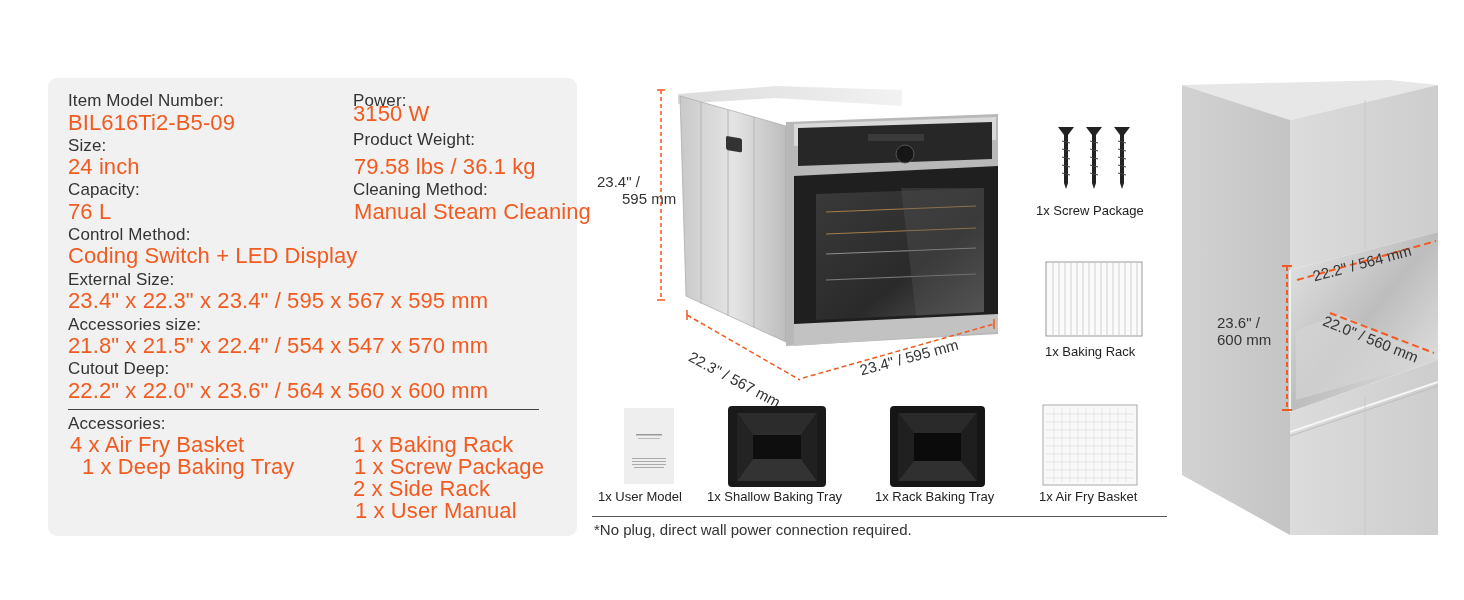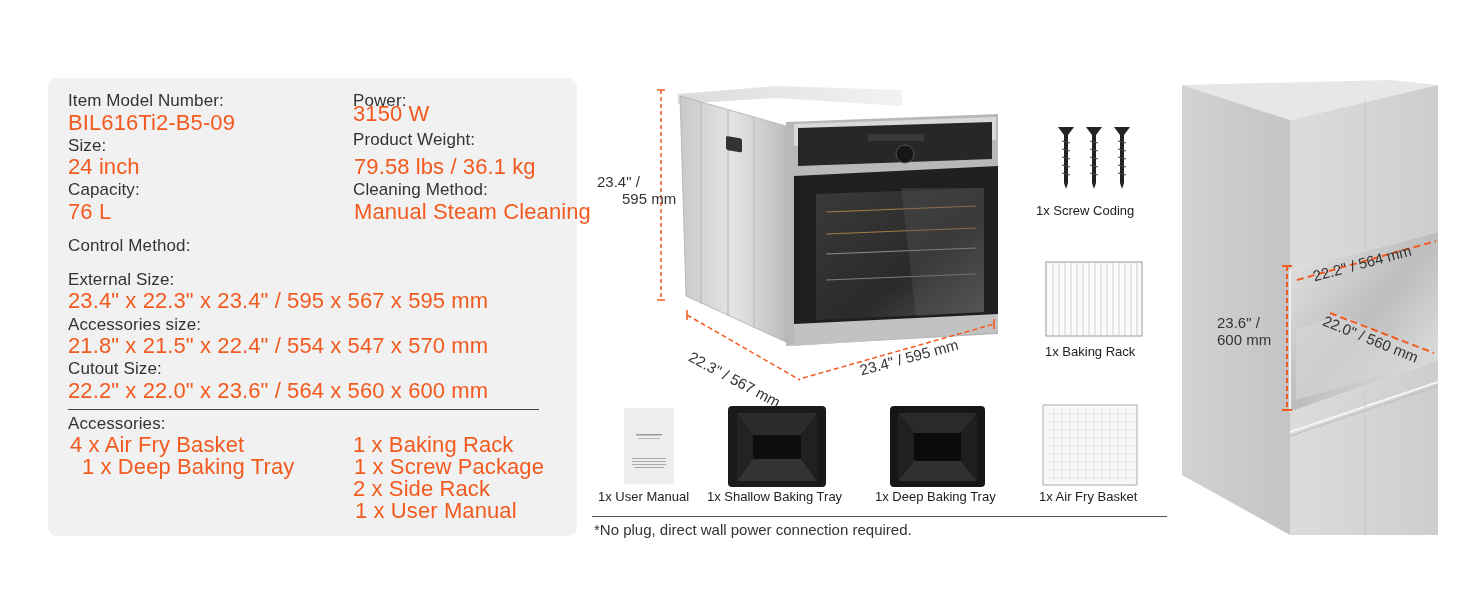--- a/index.html
+++ b/index.html
@@ -25,26 +25,27 @@
 </head>
 <body>
 
 <div class="spec-card">
   <span class="spec-label" style="left:20px;top:13px">Item Model Number:</span>
   <span class="spec-value" style="left:20px;top:35px">BIL616Ti2-B5-09</span>
   <span class="spec-label" style="left:20px;top:58px">Size:</span>
   <span class="spec-value" style="left:20px;top:79px">24 inch</span>
   <span class="spec-label" style="left:20px;top:102px">Capacity:</span>
   <span class="spec-value" style="left:20px;top:124px">76 L</span>
-  <span class="spec-label" style="left:20px;top:158px">Control Method:</span>
+  <span class="spec-label" style="left:20px;top:147px">Control Method:</span>
+  <span class="spec-value" style="left:20px;top:168px">Coding Switch + LED Display</span>
   <span class="spec-label" style="left:20px;top:192px">External Size:</span>
   <span class="spec-value" style="left:20px;top:213px">23.4" x 22.3" x 23.4"  / 595 x 567 x 595 mm</span>
   <span class="spec-label" style="left:20px;top:237px">Accessories size:</span>
   <span class="spec-value" style="left:20px;top:258px">21.8" x 21.5" x 22.4"  / 554 x 547 x 570 mm</span>
-  <span class="spec-label" style="left:20px;top:281px">Cutout Size:</span>
+  <span class="spec-label" style="left:20px;top:281px">Cutout Deep:</span>
   <span class="spec-value" style="left:20px;top:303px">22.2" x 22.0" x 23.6"  / 564 x 560 x 600 mm</span>
 
   <span class="spec-label" style="left:305px;top:13px">Power:</span>
   <span class="spec-value" style="left:305px;top:26px">3150 W</span>
   <span class="spec-label" style="left:305px;top:52px">Product Weight:</span>
   <span class="spec-value" style="left:306px;top:79px">79.58 lbs / 36.1 kg</span>
   <span class="spec-label" style="left:305px;top:102px">Cleaning Method:</span>
   <span class="spec-value" style="left:306px;top:124px">Manual Steam Cleaning</span>
 
   <div class="spec-divider"></div>
@@ -135,21 +136,21 @@
       <line x1="35" y1="32" x2="43" y2="34"></line>
       <line x1="35" y1="40" x2="43" y2="42"></line>
       <line x1="35" y1="48" x2="43" y2="50"></line>
     <line x1="63" y1="16" x2="71" y2="18"></line>
       <line x1="63" y1="24" x2="71" y2="26"></line>
       <line x1="63" y1="32" x2="71" y2="34"></line>
       <line x1="63" y1="40" x2="71" y2="42"></line>
       <line x1="63" y1="48" x2="71" y2="50"></line>
   </g>
 </svg>
-<span class="acc-caption" style="left:1036px;top:203px">1x Screw Coding</span>
+<span class="acc-caption" style="left:1036px;top:203px">1x Screw Package</span>
 
 <svg style="left:1045px;top:261px" width="98" height="76" viewBox="0 0 98 76">
   <rect x="1" y="1" width="96" height="74" fill="#fbfbfb" stroke="#999" stroke-width="1"></rect>
   <g stroke="#cfcfcf" stroke-width="1">
     <line x1="8" y1="2" x2="8" y2="74"></line>
       <line x1="14" y1="2" x2="14" y2="74"></line>
       <line x1="20" y1="2" x2="20" y2="74"></line>
       <line x1="26" y1="2" x2="26" y2="74"></line>
     <line x1="32" y1="2" x2="32" y2="74"></line>
       <line x1="38" y1="2" x2="38" y2="74"></line>
@@ -168,41 +169,41 @@
 
 <svg style="left:624px;top:408px" width="50" height="76" viewBox="0 0 50 76">
   <rect x="0" y="0" width="50" height="76" fill="#eeeeee"></rect>
   <rect x="12" y="26" width="26" height="1.5" fill="#999"></rect>
   <rect x="14" y="30" width="22" height="1" fill="#bbb"></rect>
   <rect x="8" y="50" width="34" height="1" fill="#aaa"></rect>
   <rect x="8" y="53" width="34" height="1" fill="#aaa"></rect>
   <rect x="8" y="56" width="34" height="1" fill="#aaa"></rect>
   <rect x="10" y="59" width="30" height="1" fill="#aaa"></rect>
 </svg>
-<span class="acc-caption" style="left:598px;top:489px">1x User Manual</span>
+<span class="acc-caption" style="left:598px;top:489px">1x User Model</span>
 
 <svg style="left:727px;top:405px" width="100" height="83" viewBox="0 0 100 83">
   <rect x="1" y="1" width="98" height="81" rx="4" fill="#1a1a1a"></rect>
   <polygon points="10,8 90,8 74,30 26,30" fill="#2c2c2c"></polygon>
   <polygon points="10,76 90,76 74,54 26,54" fill="#333"></polygon>
   <polygon points="10,8 26,30 26,54 10,76" fill="#232323"></polygon>
   <polygon points="90,8 74,30 74,54 90,76" fill="#202020"></polygon>
   <rect x="26" y="30" width="48" height="24" fill="#0e0e0e"></rect>
 </svg>
 <span class="acc-caption" style="left:707px;top:489px">1x Shallow Baking Tray</span>
 
 <svg style="left:889px;top:405px" width="97" height="83" viewBox="0 0 97 83">
   <rect x="1" y="1" width="95" height="81" rx="4" fill="#161616"></rect>
   <polygon points="9,8 88,8 72,28 25,28" fill="#2a2a2a"></polygon>
   <polygon points="9,76 88,76 72,56 25,56" fill="#303030"></polygon>
   <polygon points="9,8 25,28 25,56 9,76" fill="#202020"></polygon>
   <polygon points="88,8 72,28 72,56 88,76" fill="#1e1e1e"></polygon>
   <rect x="25" y="28" width="47" height="28" fill="#0b0b0b"></rect>
 </svg>
-<span class="acc-caption" style="left:875px;top:489px">1x Deep Baking Tray</span>
+<span class="acc-caption" style="left:875px;top:489px">1x Rack Baking Tray</span>
 
 <svg style="left:1042px;top:404px" width="96" height="82" viewBox="0 0 96 82">
   <rect x="1" y="1" width="94" height="80" fill="#f8f8f8" stroke="#aaa" stroke-width="1"></rect>
   <g stroke="#d8d8d8" stroke-width="0.6">
     <line x1="4" y1="10" x2="92" y2="10"></line>
       <line x1="4" y1="18" x2="92" y2="18"></line>
       <line x1="4" y1="26" x2="92" y2="26"></line>
       <line x1="4" y1="34" x2="92" y2="34"></line>
     <line x1="4" y1="42" x2="92" y2="42"></line>
       <line x1="4" y1="50" x2="92" y2="50"></line>

